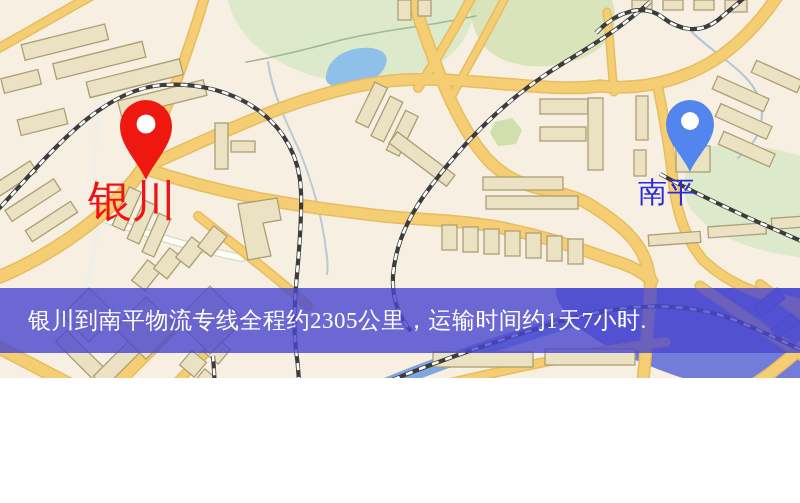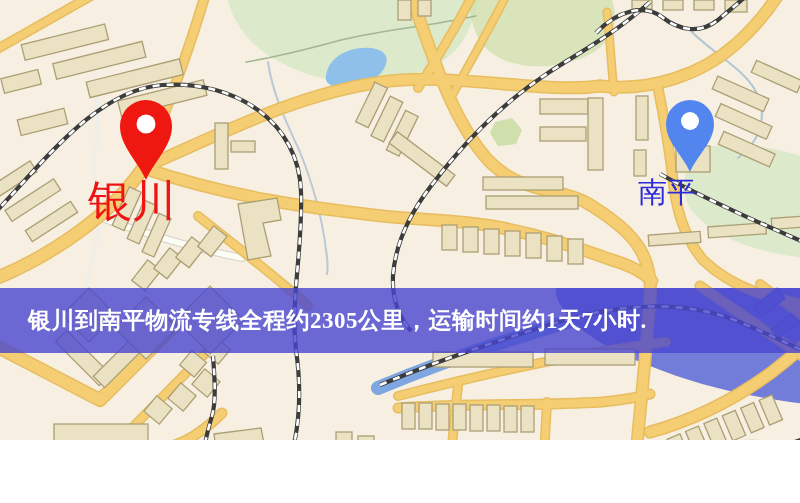--- a/index.html
+++ b/index.html
@@ -16,33 +16,33 @@
     --river:#7ea6e0;
     --park-green:#dce9cb;
     --park-green-dark:#cfe0ad;
     --banner-overlay:rgba(72,70,208,0.8);
     --banner-text:#ffffff;
     --origin-label:#f01313;
     --destination-label:#2b2bd9;
   }
   html,body{margin:0;padding:0;}
   body{font-family:"Liberation Sans","DejaVu Sans",sans-serif;}
-  .viewport{position:relative;width:800px;height:440px;overflow:hidden;background:var(--map-background);}
+  .viewport{position:relative;width:800px;height:378px;overflow:hidden;background:var(--map-background);}
   .viewport svg{position:absolute;left:0;top:0;display:block;}
   .road-c{fill:none;stroke:var(--road-casing);stroke-linecap:round;stroke-linejoin:round;}
   .road-f{fill:none;stroke:var(--road-fill);stroke-linecap:round;stroke-linejoin:round;}
   .rail-base{fill:none;stroke:var(--railway-dark);stroke-width:4.2;stroke-linecap:butt;}
   .rail-dash{fill:none;stroke:#ffffff;stroke-width:2.6;stroke-dasharray:7 7;}
   .bld{fill:var(--building-fill);stroke:var(--building-stroke);stroke-width:1.3;}
   .stream{fill:none;stroke-linecap:round;}
   .city-label{position:absolute;font-family:"Liberation Serif","DejaVu Serif",serif;font-weight:500;line-height:1;white-space:nowrap;}
   .origin-label{left:88px;top:180px;font-size:44px;color:var(--origin-label);}
   .destination-label{left:638px;top:178px;font-size:29px;color:var(--destination-label);}
   .banner{position:absolute;left:0;top:288px;width:800px;height:65px;background:var(--banner-overlay);display:flex;align-items:center;box-sizing:border-box;padding-left:28px;}
-  .banner span{font-size:23px;color:var(--banner-text);letter-spacing:0.5px;white-space:nowrap;font-family:"Liberation Serif","DejaVu Serif",serif;font-weight:bold;}
+  .banner span{font-size:23px;color:var(--banner-text);letter-spacing:0.5px;white-space:nowrap;font-family:"Liberation Serif","DejaVu Serif",serif;}
 </style>
 </head>
 <body>
 
 <div class="viewport">
   <svg width="800" height="503" viewBox="0 0 800 503">
     <defs>
       <path id="y1" d="M 206,-8 C 188,55 164,115 143,168"></path>
       <path id="y2" d="M 143,168 C 112,214 52,256 -8,280"></path>
       <path id="y3" d="M 143,168 C 232,128 302,93 382,82 C 452,72 542,94 600,86"></path>

